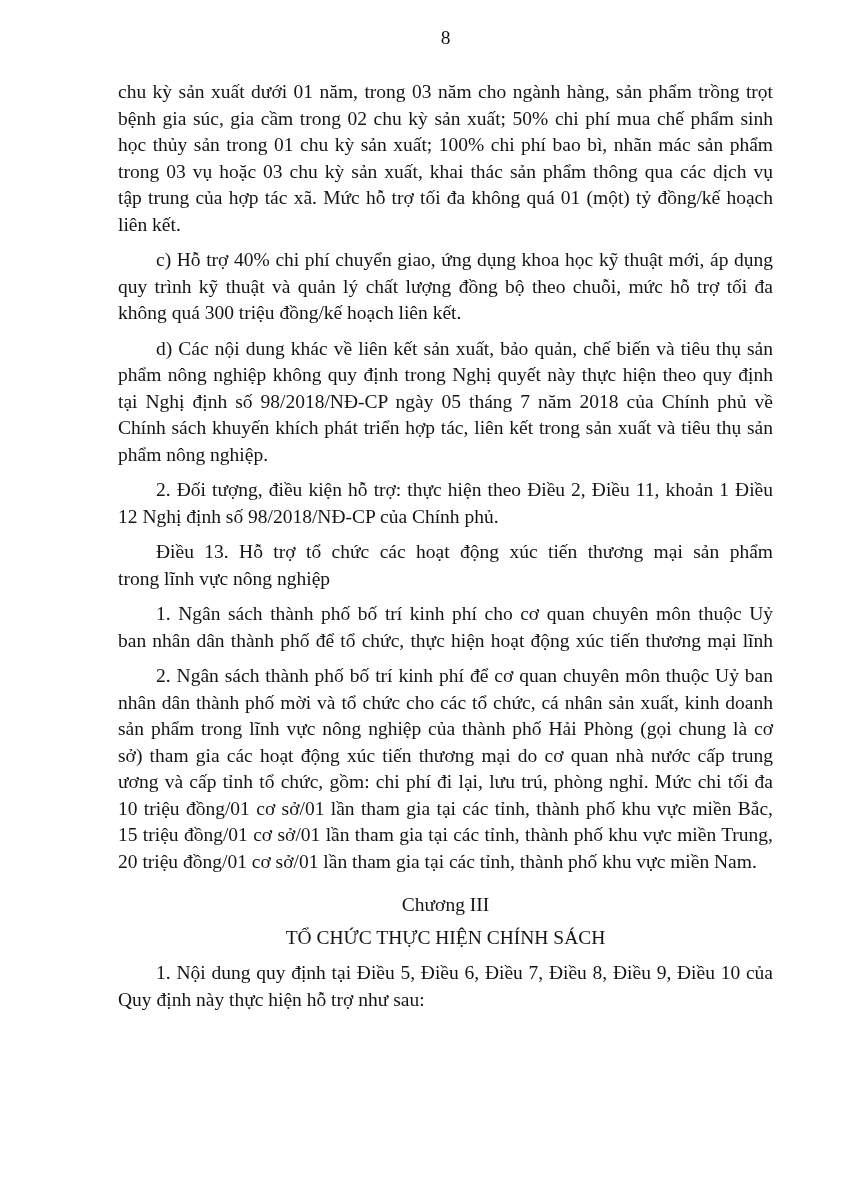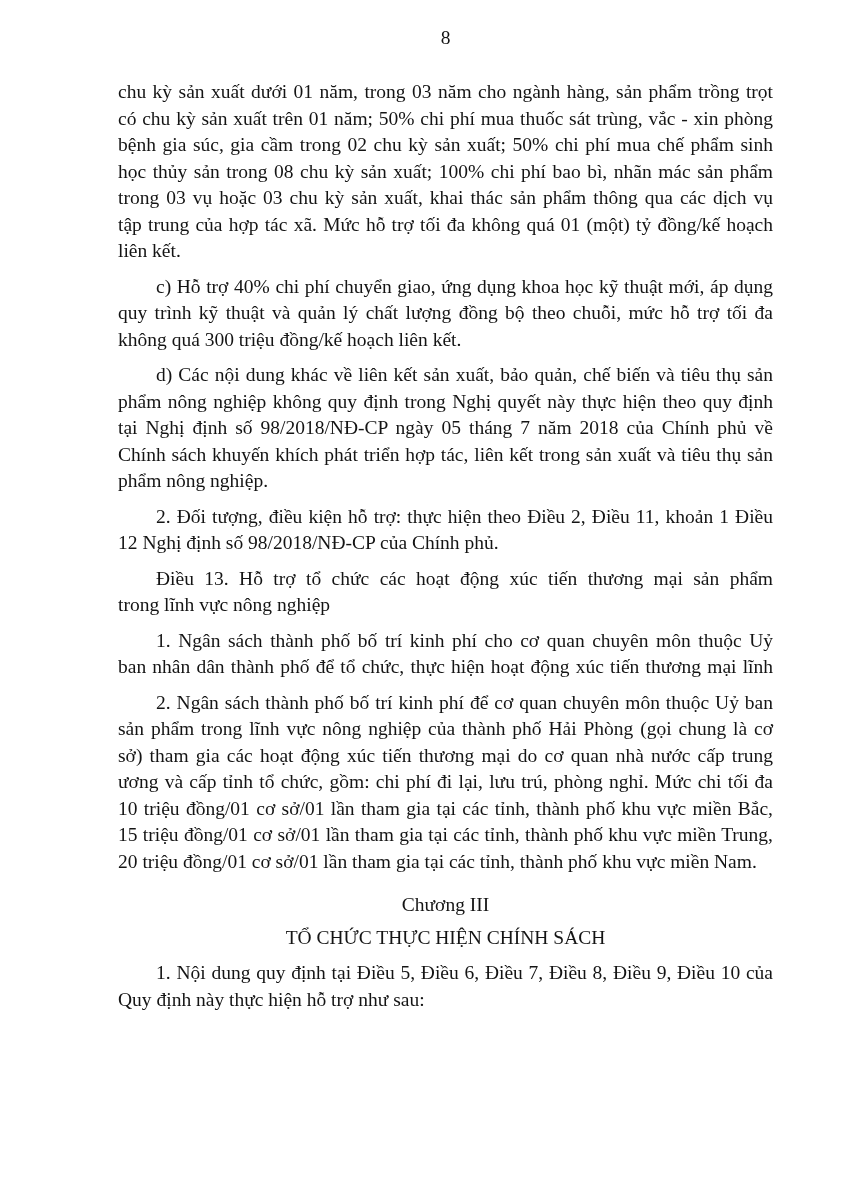--- a/index.html
+++ b/index.html
@@ -62,23 +62,22 @@
 </style>
 </head>
 <body>
 
 <div class="page">
 
   <div class="page-number">8</div>
 
   <div class="para first">
     <div class="line">chu kỳ sản xuất dưới 01 năm, trong 03 năm cho ngành hàng, sản phẩm trồng trọt</div>
-    <div class="line">có chu kỳ sản xuất trên 01 năm; 50% chi phí mua thuốc sát trùng, vắc - xin phòng</div>
     <div class="line">bệnh gia súc, gia cầm trong 02 chu kỳ sản xuất; 50% chi phí mua chế phẩm sinh</div>
-    <div class="line">học thủy sản trong 08 chu kỳ sản xuất; 100% chi phí bao bì, nhãn mác sản phẩm</div>
+    <div class="line">học thủy sản trong 01 chu kỳ sản xuất; 100% chi phí bao bì, nhãn mác sản phẩm</div>
     <div class="line">trong 03 vụ hoặc 03 chu kỳ sản xuất, khai thác sản phẩm thông qua các dịch vụ</div>
     <div class="line">tập trung của hợp tác xã. Mức hỗ trợ tối đa không quá 01 (một) tỷ đồng/kế hoạch</div>
     <div class="line end">liên kết.</div>
   </div>
 
   <div class="para">
     <div class="line indent">c) Hỗ trợ 40% chi phí chuyển giao, ứng dụng khoa học kỹ thuật mới, áp dụng</div>
     <div class="line">quy trình kỹ thuật và quản lý chất lượng đồng bộ theo chuỗi, mức hỗ trợ tối đa</div>
     <div class="line end">không quá 300 triệu đồng/kế hoạch liên kết.</div>
   </div>
@@ -101,20 +100,21 @@
     <div class="line end">trong lĩnh vực nông nghiệp</div>
   </div>
 
   <div class="para">
     <div class="line indent">1. Ngân sách thành phố bố trí kinh phí cho cơ quan chuyên môn thuộc Uỷ</div>
     <div class="line">ban nhân dân thành phố để tổ chức, thực hiện hoạt động xúc tiến thương mại lĩnh</div>
   </div>
 
   <div class="para">
     <div class="line indent">2. Ngân sách thành phố bố trí kinh phí để cơ quan chuyên môn thuộc Uỷ ban</div>
+    <div class="line">nhân dân thành phố mời và tổ chức cho các tổ chức, cá nhân sản xuất, kinh doanh</div>
     <div class="line">sản phẩm trong lĩnh vực nông nghiệp của thành phố Hải Phòng (gọi chung là cơ</div>
     <div class="line">sở) tham gia các hoạt động xúc tiến thương mại do cơ quan nhà nước cấp trung</div>
     <div class="line">ương và cấp tỉnh tổ chức, gồm: chi phí đi lại, lưu trú, phòng nghỉ. Mức chi tối đa</div>
     <div class="line">10 triệu đồng/01 cơ sở/01 lần tham gia tại các tỉnh, thành phố khu vực miền Bắc,</div>
     <div class="line">15 triệu đồng/01 cơ sở/01 lần tham gia tại các tỉnh, thành phố khu vực miền Trung,</div>
     <div class="line end">20 triệu đồng/01 cơ sở/01 lần tham gia tại các tỉnh, thành phố khu vực miền Nam.</div>
   </div>
 
   <div class="para bold chapter-gap">
     <div class="line center">Chương III</div>

